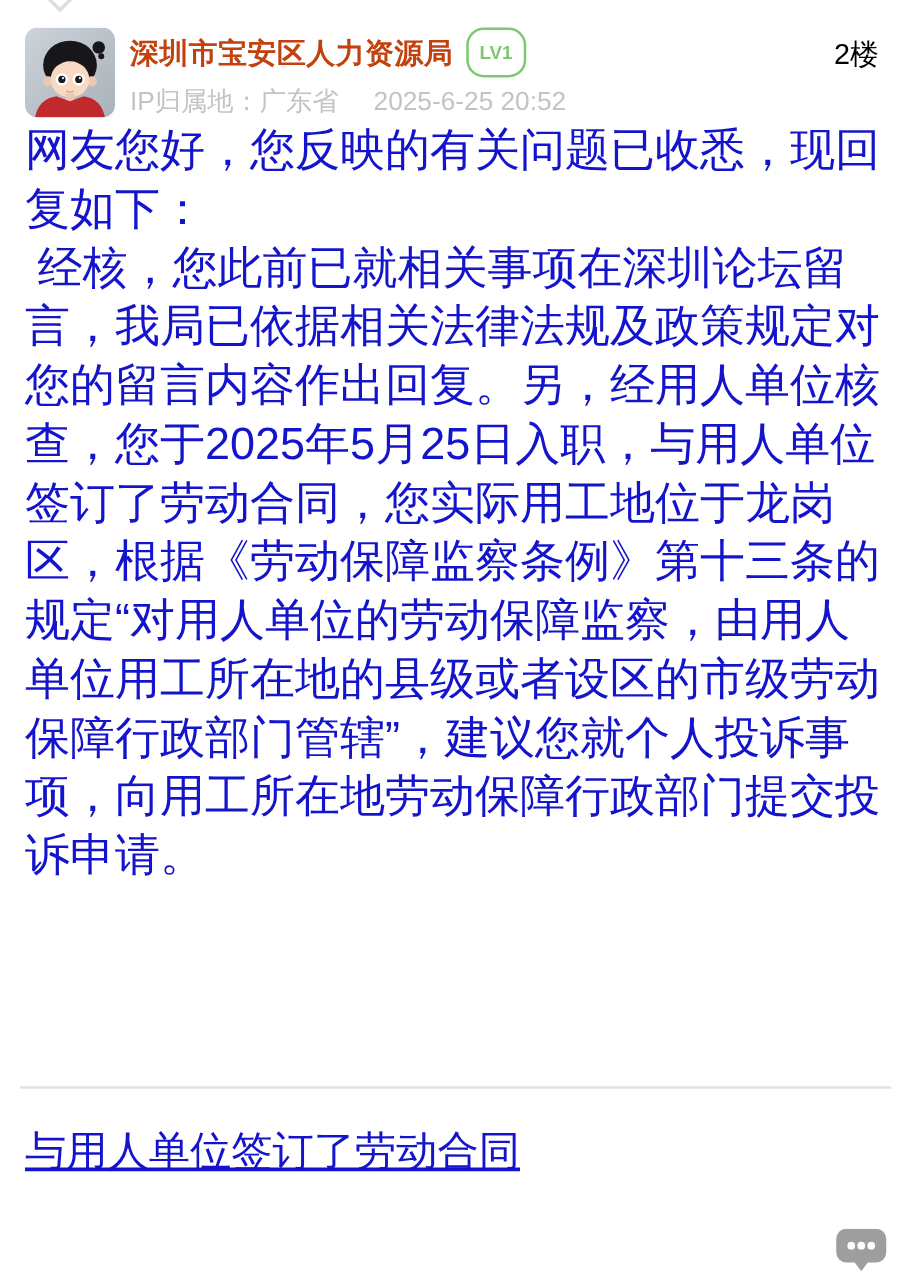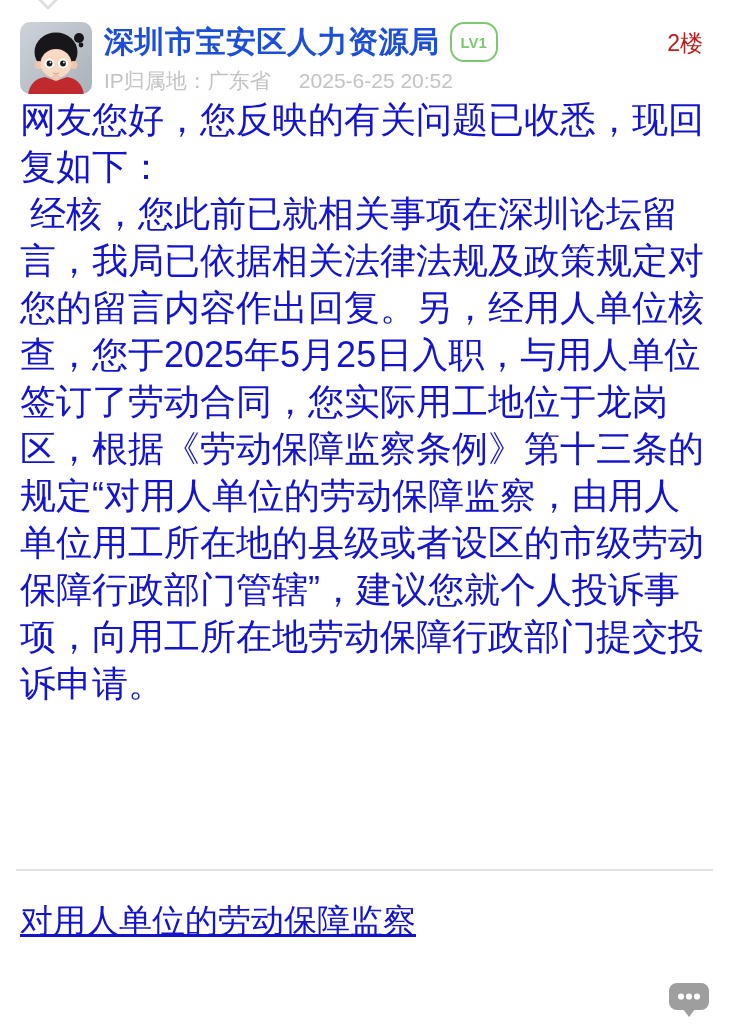--- a/index.html
+++ b/index.html
@@ -20,35 +20,35 @@
 
   
   .post-header { position:absolute; top:22px; left:20px; right:20px; height:72px; }
   .avatar {
     position:absolute; left:0; top:0;
     width:72px; height:72px; border-radius:10px; overflow:hidden;
   }
   .header-info { position:absolute; left:84px; top:2px; right:70px; }
   .row1 { display:flex; align-items:center; height:36px; }
   .username {
-    font-size:30px; font-weight:700; color:#1d4ed8;
+    font-size:23px; font-weight:700; color:#c2410c;
     white-space:nowrap; letter-spacing:0.5px;
   }
   .level-badge {
     margin-left:10px;
     display:inline-flex; align-items:center; justify-content:center;
     height:40px; padding:0 9px;
     border:2px solid #7CC96F; border-radius:14px;
     color:#7CC96F; font-size:15px; font-weight:600;
   }
   .row2 { margin-top:7px; font-size:21px; color:#C3C3C6; white-space:nowrap; }
   .row2 .timestamp { margin-left:28px; }
   .floor-label {
     position:absolute; right:8px; top:6px;
-    font-size:23px; color:#b91c1c;
+    font-size:23px; color:#000000;
   }
 
   
   .reply-body {
     position:absolute; top:96px; left:20px; width:693px;
     font-size:36px; line-height:47px;
     color:#1414CC;
     font-family:Liberation Sans, sans-serif;
   }
   .reply-body p { margin:0; white-space:pre-wrap; word-break:break-all; }
@@ -129,21 +129,21 @@
     <div class="floor-label">2楼</div>
   </div>
 
   <div class="reply-body">
     <p>网友您好，您反映的有关问题已收悉，现回复如下：</p>
     <p> 经核，您此前已就相关事项在深圳论坛留言，我局已依据相关法律法规及政策规定对您的留言内容作出回复。另，经用人单位核查，您于2025年5月25日入职，与用人单位签订了劳动合同，您实际用工地位于龙岗区，根据《劳动保障监察条例》第十三条的规定“对用人单位的劳动保障监察，由用人单位用工所在地的县级或者设区的市级劳动保障行政部门管辖”，建议您就个人投诉事项，向用工所在地劳动保障行政部门提交投诉申请。</p>
   </div>
 
   <div class="divider"></div>
 
-  <a class="more-link">对用人单位的劳动保障监察</a>
+  <a class="more-link">与用人单位签订了劳动合同</a>
 
   <svg class="comment-bubble" viewBox="0 0 42 34">
     <rect x="1" y="0" width="40" height="27" rx="8" fill="#9E9E9E"></rect>
     <polygon points="15,26 27,26 21,34" fill="#9E9E9E"></polygon>
     <circle cx="13" cy="13.5" r="3.1" fill="#ffffff"></circle>
     <circle cx="21" cy="13.5" r="3.1" fill="#ffffff"></circle>
     <circle cx="29" cy="13.5" r="3.1" fill="#ffffff"></circle>
   </svg>
 
 </div>

